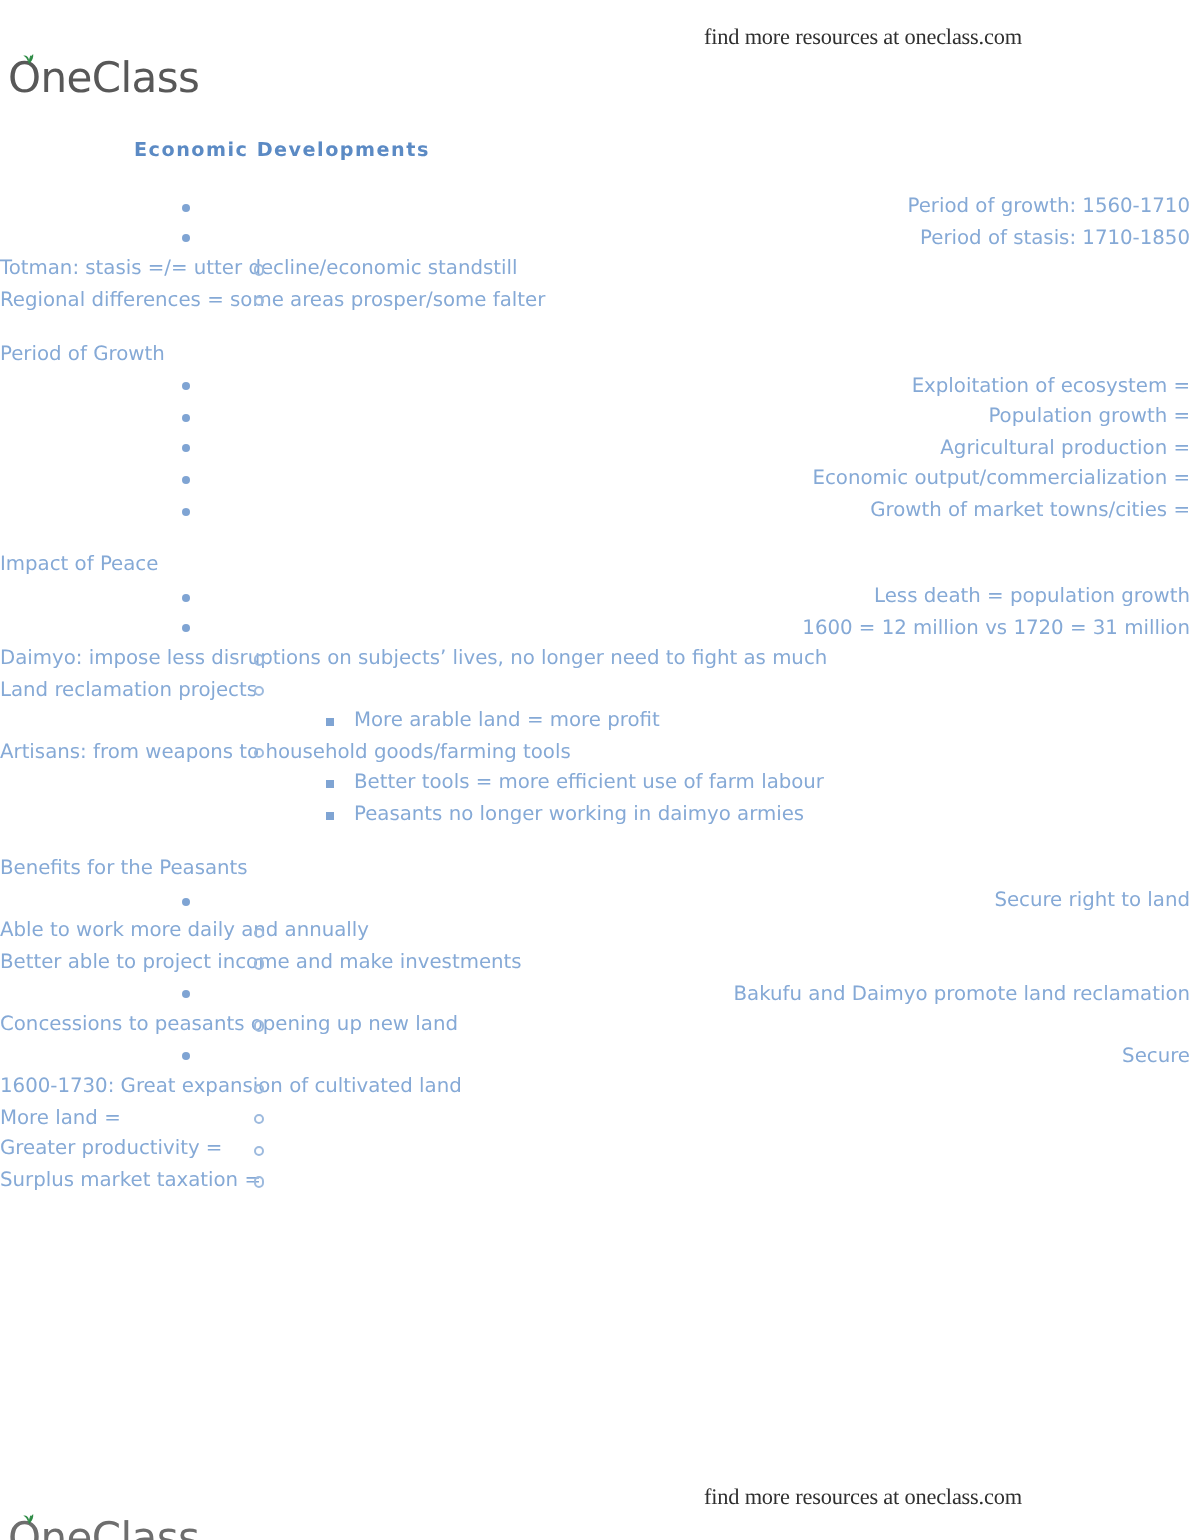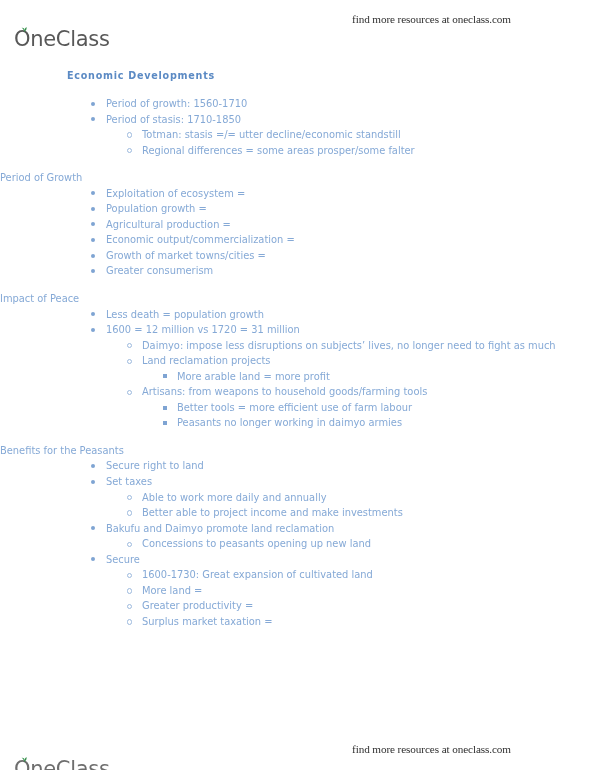--- a/index.html
+++ b/index.html
@@ -22,21 +22,21 @@
     width: 595px;
     height: 34px;
     display: flex;
     align-items: center;
   }
   #page-header { top: 2px; }
   #page-footer { top: 732px; }
 
   .logo {
     position: absolute;
-    left: 14px;
+    left: 4px;
     display: flex;
     align-items: flex-start;
     user-select: none;
     margin-top: 40px;
   }
   .logo-word {
     font-family: "DejaVu Sans", sans-serif;
     font-size: 21px;
     letter-spacing: -0.3px;
     color: #585858;
@@ -99,33 +99,33 @@
     line-height: 15.55px;
     white-space: pre-wrap;
   }
   .row .txt { display: inline; }
 
   
   .lvl0 { }
   .lvl0.spacer-before { margin-top: 12px; }
 
   
-  .lvl1 { padding-left: 106px; }
+  .lvl1 { padding-left: 106px; text-align: right; }
   .lvl1 .bullet {
     position: absolute;
     left: 91px;
     top: 5.6px;
     width: 4px;
     height: 4px;
     border-radius: 50%;
     background: #7fa4d3;
   }
 
   
-  .lvl2 { padding-left: 142px; }
+  .lvl2 { }
   .lvl2 .bullet {
     position: absolute;
     left: 127px;
     top: 5.3px;
     width: 3.4px;
     height: 3.4px;
     border-radius: 50%;
     border: 1px solid #9dbade;
     background: transparent;
   }
@@ -162,33 +162,31 @@
       <div class="row lvl1"><span class="bullet"></span><span class="txt">Period of growth: 1560-1710</span></div>
       <div class="row lvl1"><span class="bullet"></span><span class="txt">Period of stasis: 1710-1850</span></div>
       <div class="row lvl2"><span class="bullet"></span><span class="txt">Totman: stasis =/= utter decline/economic standstill</span></div>
       <div class="row lvl2"><span class="bullet"></span><span class="txt">Regional differences = some areas prosper/some falter</span></div>
       <div class="row lvl0 spacer-before"><span class="txt">Period of Growth</span></div>
       <div class="row lvl1"><span class="bullet"></span><span class="txt">Exploitation of ecosystem =</span></div>
       <div class="row lvl1"><span class="bullet"></span><span class="txt">Population growth =</span></div>
       <div class="row lvl1"><span class="bullet"></span><span class="txt">Agricultural production =</span></div>
       <div class="row lvl1"><span class="bullet"></span><span class="txt">Economic output/commercialization =</span></div>
       <div class="row lvl1"><span class="bullet"></span><span class="txt">Growth of market towns/cities =</span></div>
-      <div class="row lvl1"><span class="bullet"></span><span class="txt">Greater consumerism</span></div>
       <div class="row lvl0 spacer-before"><span class="txt">Impact of Peace</span></div>
       <div class="row lvl1"><span class="bullet"></span><span class="txt">Less death = population growth</span></div>
       <div class="row lvl1"><span class="bullet"></span><span class="txt">1600 = 12 million vs 1720 = 31 million</span></div>
       <div class="row lvl2"><span class="bullet"></span><span class="txt">Daimyo: impose less disruptions on subjects’ lives, no longer need to fight as much</span></div>
       <div class="row lvl2"><span class="bullet"></span><span class="txt">Land reclamation projects</span></div>
       <div class="row lvl3"><span class="bullet"></span><span class="txt">More arable land = more profit</span></div>
       <div class="row lvl2"><span class="bullet"></span><span class="txt">Artisans: from weapons to household goods/farming tools</span></div>
       <div class="row lvl3"><span class="bullet"></span><span class="txt">Better tools = more efficient use of farm labour</span></div>
       <div class="row lvl3"><span class="bullet"></span><span class="txt">Peasants no longer working in daimyo armies</span></div>
       <div class="row lvl0 spacer-before"><span class="txt">Benefits for the Peasants</span></div>
       <div class="row lvl1"><span class="bullet"></span><span class="txt">Secure right to land</span></div>
-      <div class="row lvl1"><span class="bullet"></span><span class="txt">Set taxes</span></div>
       <div class="row lvl2"><span class="bullet"></span><span class="txt">Able to work more daily and annually</span></div>
       <div class="row lvl2"><span class="bullet"></span><span class="txt">Better able to project income and make investments</span></div>
       <div class="row lvl1"><span class="bullet"></span><span class="txt">Bakufu and Daimyo promote land reclamation</span></div>
       <div class="row lvl2"><span class="bullet"></span><span class="txt">Concessions to peasants opening up new land</span></div>
       <div class="row lvl1"><span class="bullet"></span><span class="txt">Secure</span></div>
       <div class="row lvl2"><span class="bullet"></span><span class="txt">1600-1730: Great expansion of cultivated land</span></div>
       <div class="row lvl2"><span class="bullet"></span><span class="txt">More land =</span></div>
       <div class="row lvl2"><span class="bullet"></span><span class="txt">Greater productivity =</span></div>
       <div class="row lvl2"><span class="bullet"></span><span class="txt">Surplus market taxation =</span></div>
     </div>

